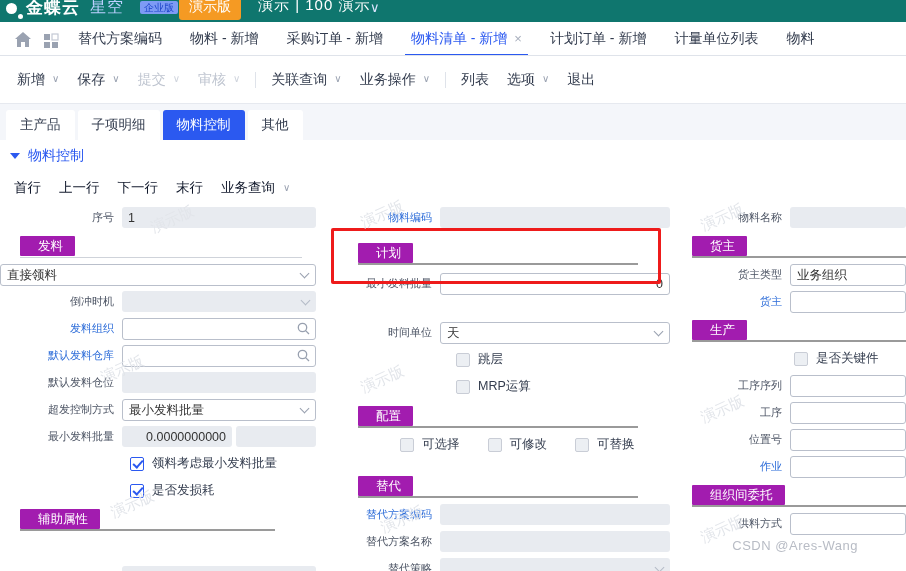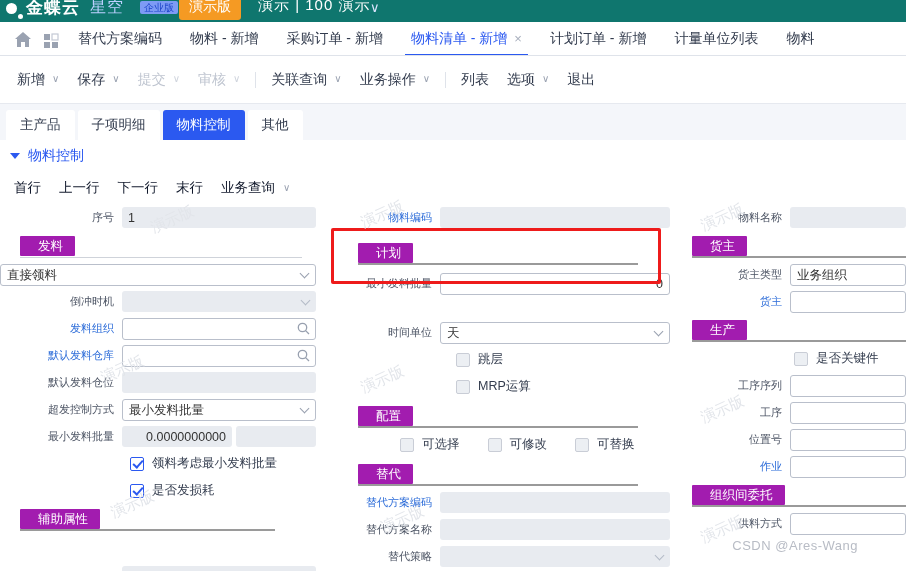--- a/index.html
+++ b/index.html
@@ -432,21 +432,21 @@
 
       <div class="chkrow" style="padding-left:70px">
         <span class="chk off"></span>
         <span class="chklbl">可选择</span>
         <span class="chk off" style="margin-left:28px"></span>
         <span class="chklbl">可修改</span>
         <span class="chk off" style="margin-left:28px"></span>
         <span class="chklbl">可替换</span>
       </div>
 
-      <div class="sect" style="margin-left:28px;width:290px; margin-top:6px;">
+      <div class="sect" style="margin-left:28px;width:290px; margin-top:18px;">
         <span class="ln"></span>
         <span class="cap">替代</span>
       </div>
 
       <div class="row">
         <span class="lbl link" style="width:110px">替代方案编码</span>
         <span class="ctl" style="margin-right:10px">
           <span class="inp-flat"></span>
         </span>
       </div>

